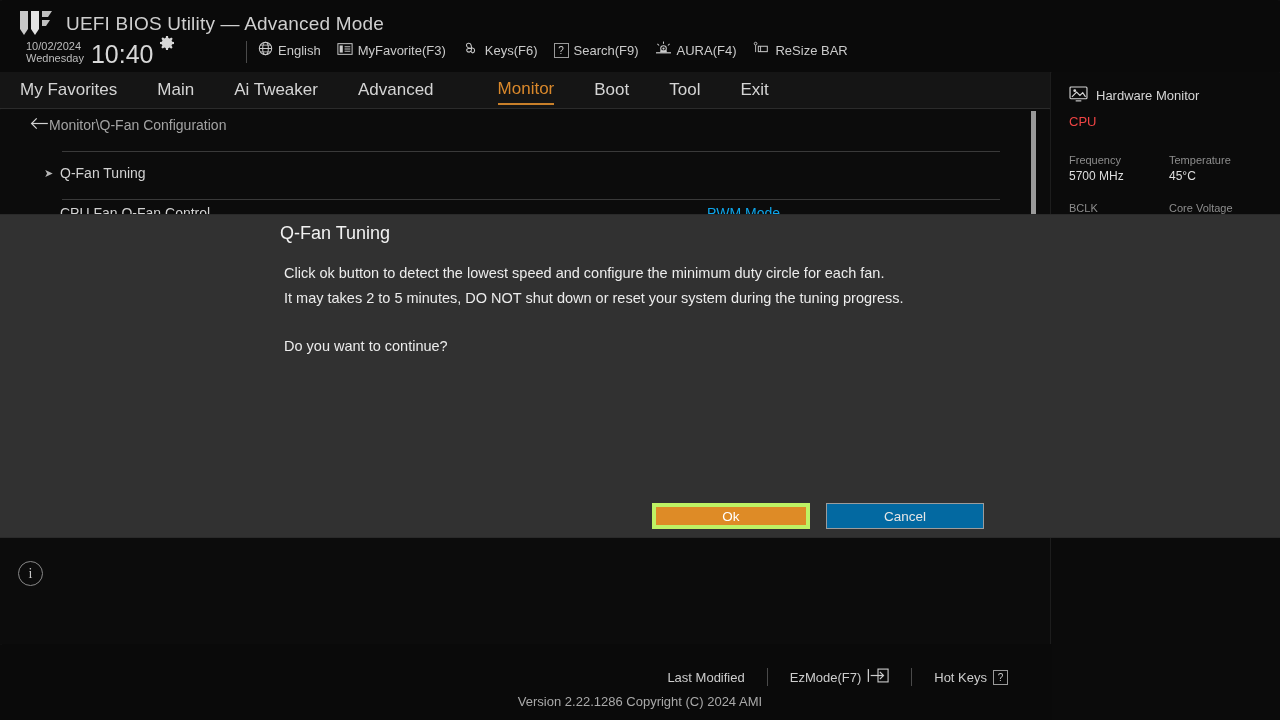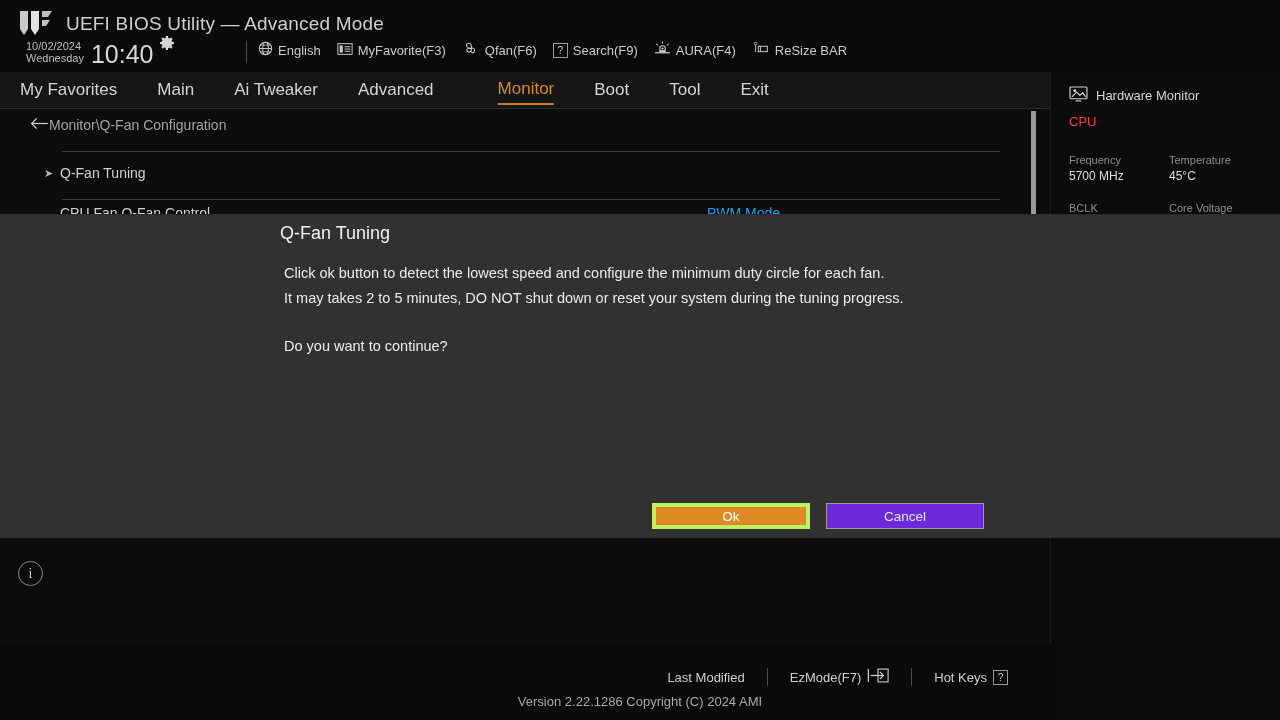--- a/index.html
+++ b/index.html
@@ -191,21 +191,21 @@
   .modal-buttons {
     position: absolute; left: 652px; top: 288px;
     display: flex; gap: 16px;
   }
   .btn {
     width: 158px; height: 26px;
     display: flex; align-items: center; justify-content: center;
     font-size: 13.5px;
   }
   .btn-ok { background: #de8b26; color: #ffffff; border: 4px solid #bef264; }
-  .btn-cancel { background: #6d28d9; color: #e6e6e6; border: 1px solid #9c9c9c; }
+  .btn-cancel { background: #0369a1; color: #e6e6e6; border: 1px solid #9c9c9c; }
 </style>
 </head>
 <body>
 
 <div id="root">
 
   <div class="header">
     <div class="hdr-deco"></div>
 
     <div class="logo">
@@ -262,21 +262,21 @@
         </span>
         <span>MyFavorite(F3)</span>
       </div>
 
       <div class="hdr-item">
         <span>
           <svg width="18" height="15" viewBox="0 0 20 16">
             <path d="M10 8c-3 0-5-2-5-4s4-3 5 0 1 8-2 8-4-3-1-4 7-1 7 2-3 4-4 1" fill="none" stroke="#cbcbcb" stroke-width="1.2" stroke-linecap="round"></path>
           </svg>
         </span>
-        <span>Qfan(F6)</span>
+        <span>Keys(F6)</span>
       </div>
 
       <div class="hdr-item">
         <span class="keybox">?</span>
         <span>Search(F9)</span>
       </div>
 
       <div class="hdr-item">
         <span>
           <svg width="17" height="15" viewBox="0 0 18 16">

